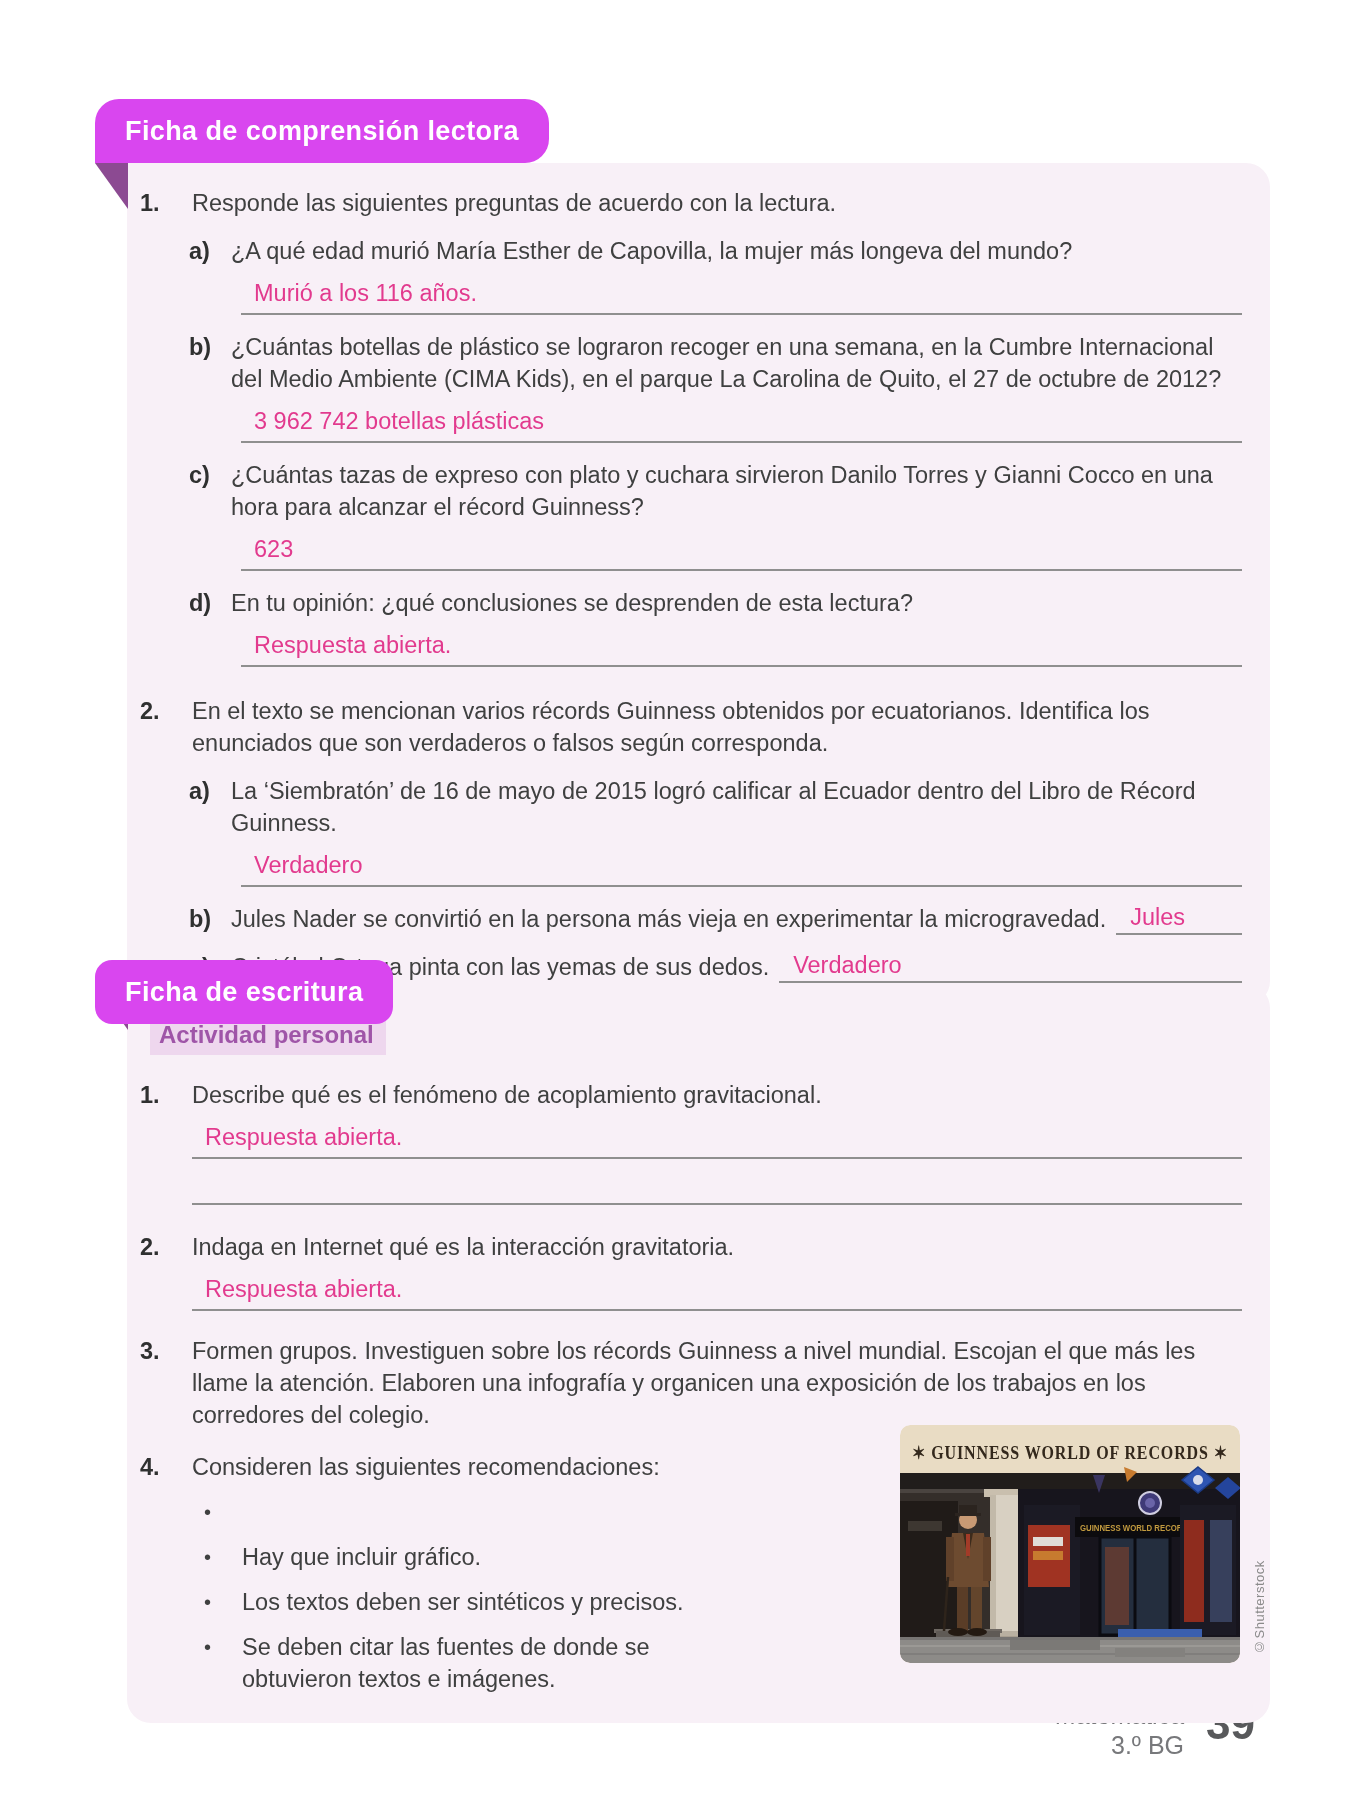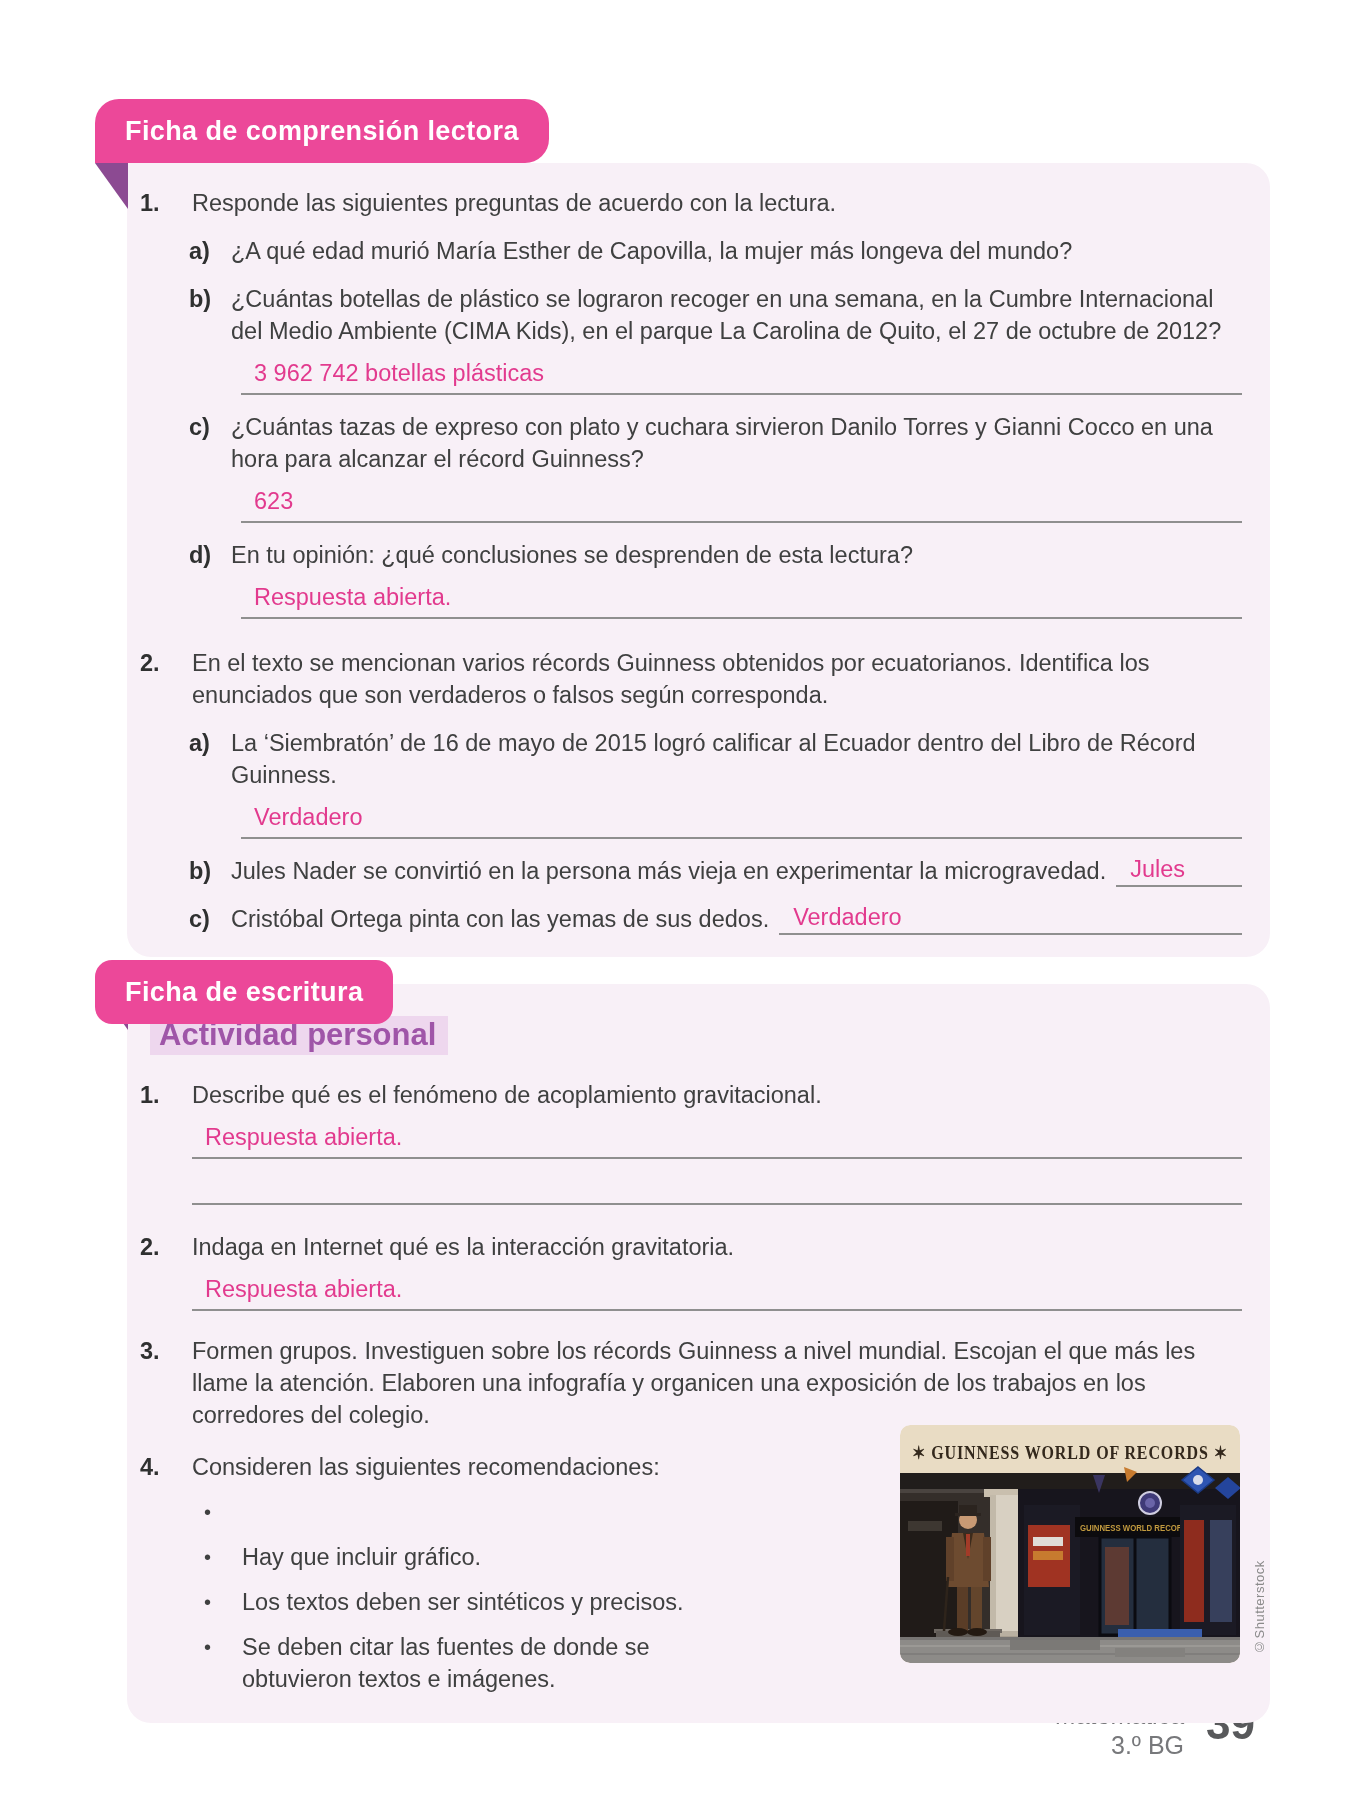--- a/index.html
+++ b/index.html
@@ -1,20 +1,20 @@
 <!DOCTYPE html>
 <html><head>
 <meta charset="utf-8">
 <style>
   html,body{margin:0;padding:0;background:#ffffff;}
   body{font-family:"Liberation Sans", sans-serif;color:#3f4040;}
   .page{position:relative;width:1350px;height:1800px;background:#ffffff;overflow:hidden;}
 
   
-  .tab{position:absolute;left:95px;height:64px;line-height:64px;background:#ec4899;
+  .tab{position:absolute;left:95px;height:64px;line-height:64px;background:#d946ef;
        color:#ffffff;font-size:27px;font-weight:600;letter-spacing:.4px;
        padding:0 30px;border-radius:24px 24px 24px 0;z-index:3;white-space:nowrap;}
   .fold{position:absolute;left:95px;width:33px;height:46px;background:#8c4a92;
         clip-path:polygon(0 0,100% 0,100% 100%);z-index:2;}
 
   
   .panel{position:absolute;left:127px;width:1143px;background:#f8f0f7;
          border-radius:0 24px 24px 24px;z-index:1;}
   .panel-inner{padding:10px 28px 22px 13px;font-size:23.5px;line-height:32px;}
 
@@ -31,21 +31,21 @@
   .answer-row .ans{display:inline-block;padding-left:13px;color:#e23a8e;}
   .blank-row{margin-left:101px;margin-top:0;height:44px;border-bottom:2px solid #8f8f8f;}
 
   .inline-sub{display:flex;align-items:flex-end;padding-left:49px;margin-top:14px;}
   .inline-sub .marker{flex:none;width:42px;font-weight:bold;color:#2f3030;}
   .inline-sub .qpart{flex:none;white-space:nowrap;}
   .inline-sub .ansfill{flex:1;border-bottom:2px solid #8f8f8f;color:#e23a8e;
                        padding-left:14px;margin-left:10px;white-space:nowrap;}
 
   .activity-label{display:inline-block;margin:22px 0 0 10px;background:#eed7ee;color:#9f55a8;
-                  font-weight:bold;font-size:31px;padding:3px 12px 4px 9px;}
+                  font-weight:bold;font-size:24px;padding:3px 12px 4px 9px;}
 
   .bullet-row{display:flex;padding-left:64px;margin-top:13px;max-width:700px;}
   .bullet-row .bmark{flex:none;width:38px;color:#3f4040;font-size:20px;}
   .bullet-row .btext{flex:1;}
   .narrow{max-width:705px;}
 
   
   .photo-wrap{position:absolute;left:773px;top:441px;width:348px;height:238px;}
   .photo-wrap svg{display:block;border-radius:10px;}
   .credit{position:absolute;left:1117px;top:455px;height:215px;
@@ -69,20 +69,23 @@
     <div class="panel-inner">
 
       <div class="item">
         <span class="marker">1.</span>
         <span class="itext">Responde las siguientes preguntas de acuerdo con la lectura.</span>
       </div>
 
       <div class="subitem">
         <span class="marker">a)</span>
         <span class="itext">¿A qué edad murió María Esther de Capovilla, la mujer más longeva del mundo?</span>
+      </div>
+      <div class="answer-row">
+        <span class="ans">Murió a los 116 años.</span>
       </div>
 
       <div class="subitem">
         <span class="marker">b)</span>
         <span class="itext">¿Cuántas botellas de plástico se lograron recoger en una semana, en la Cumbre Internacional del Medio Ambiente (CIMA Kids), en el parque La Carolina de Quito, el 27 de octubre de 2012?</span>
       </div>
       <div class="answer-row">
         <span class="ans">3 962 742 botellas plásticas</span>
       </div>
 

